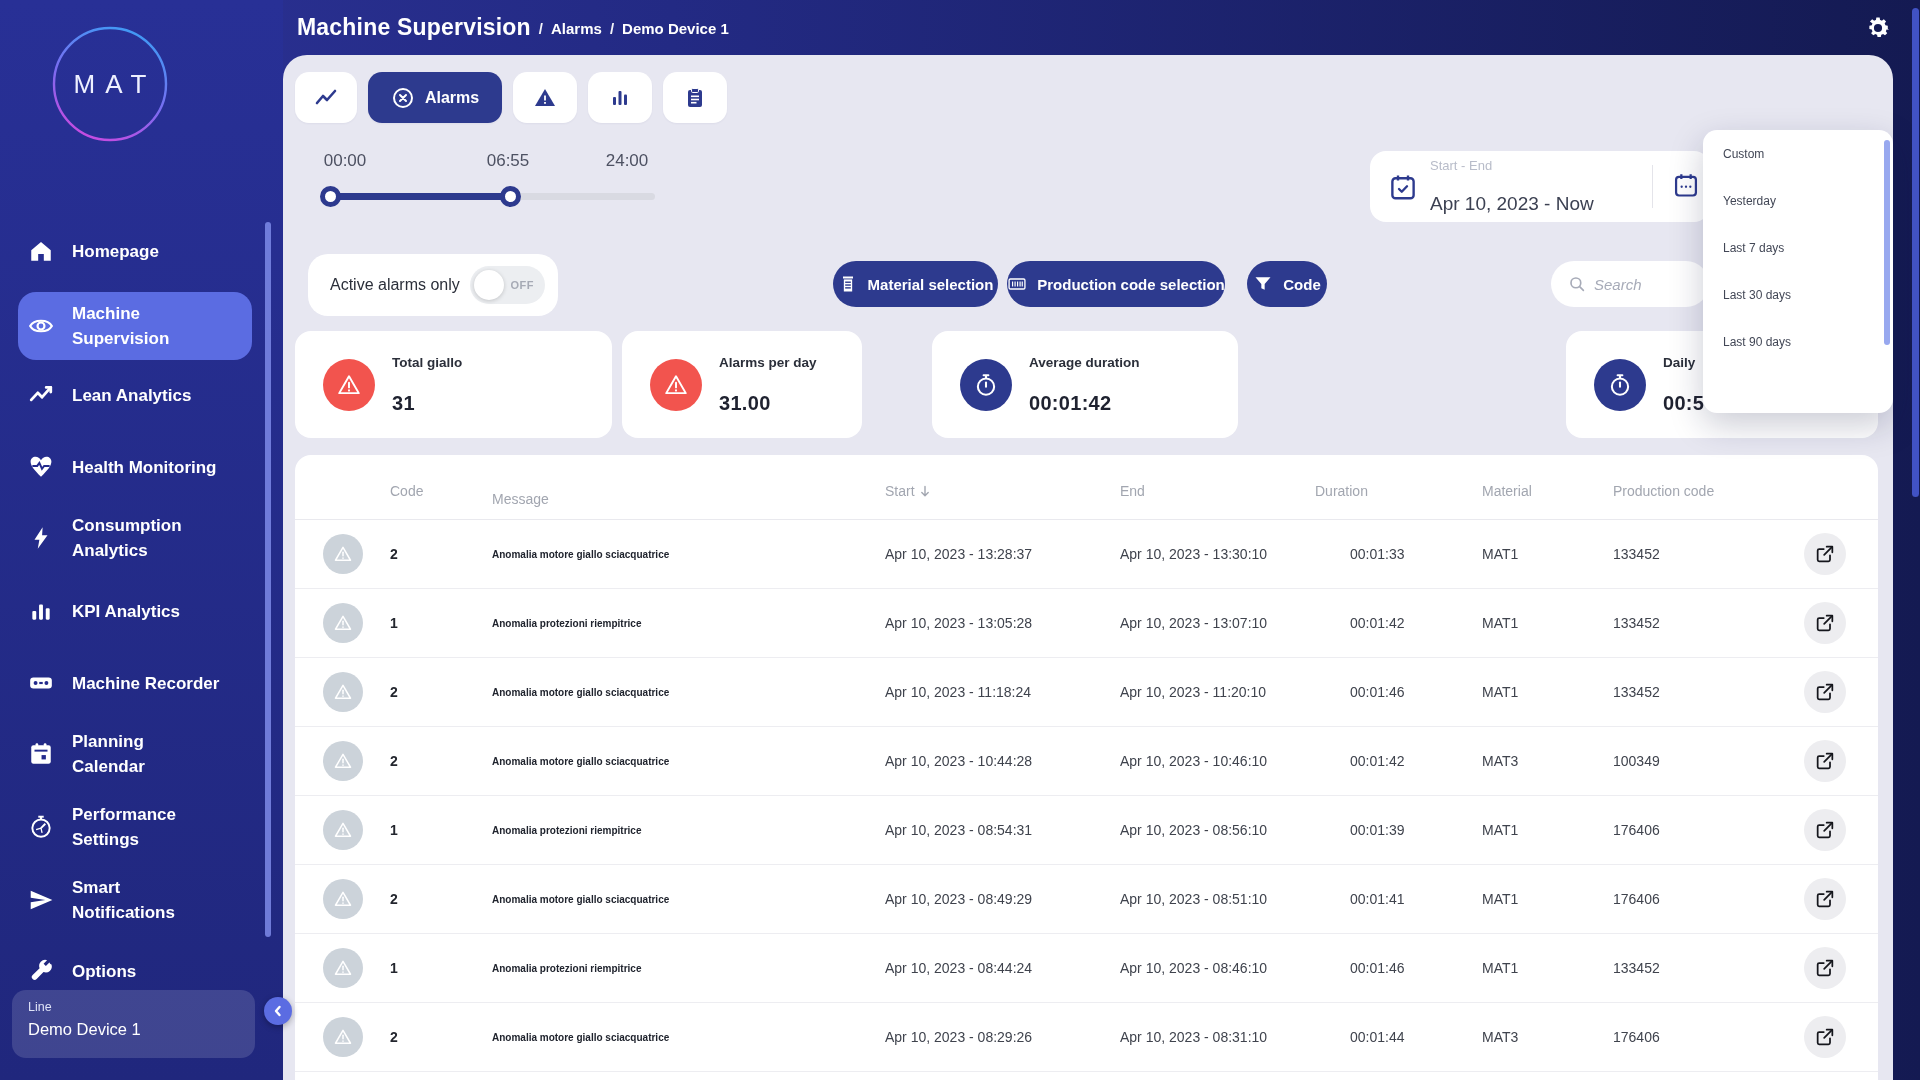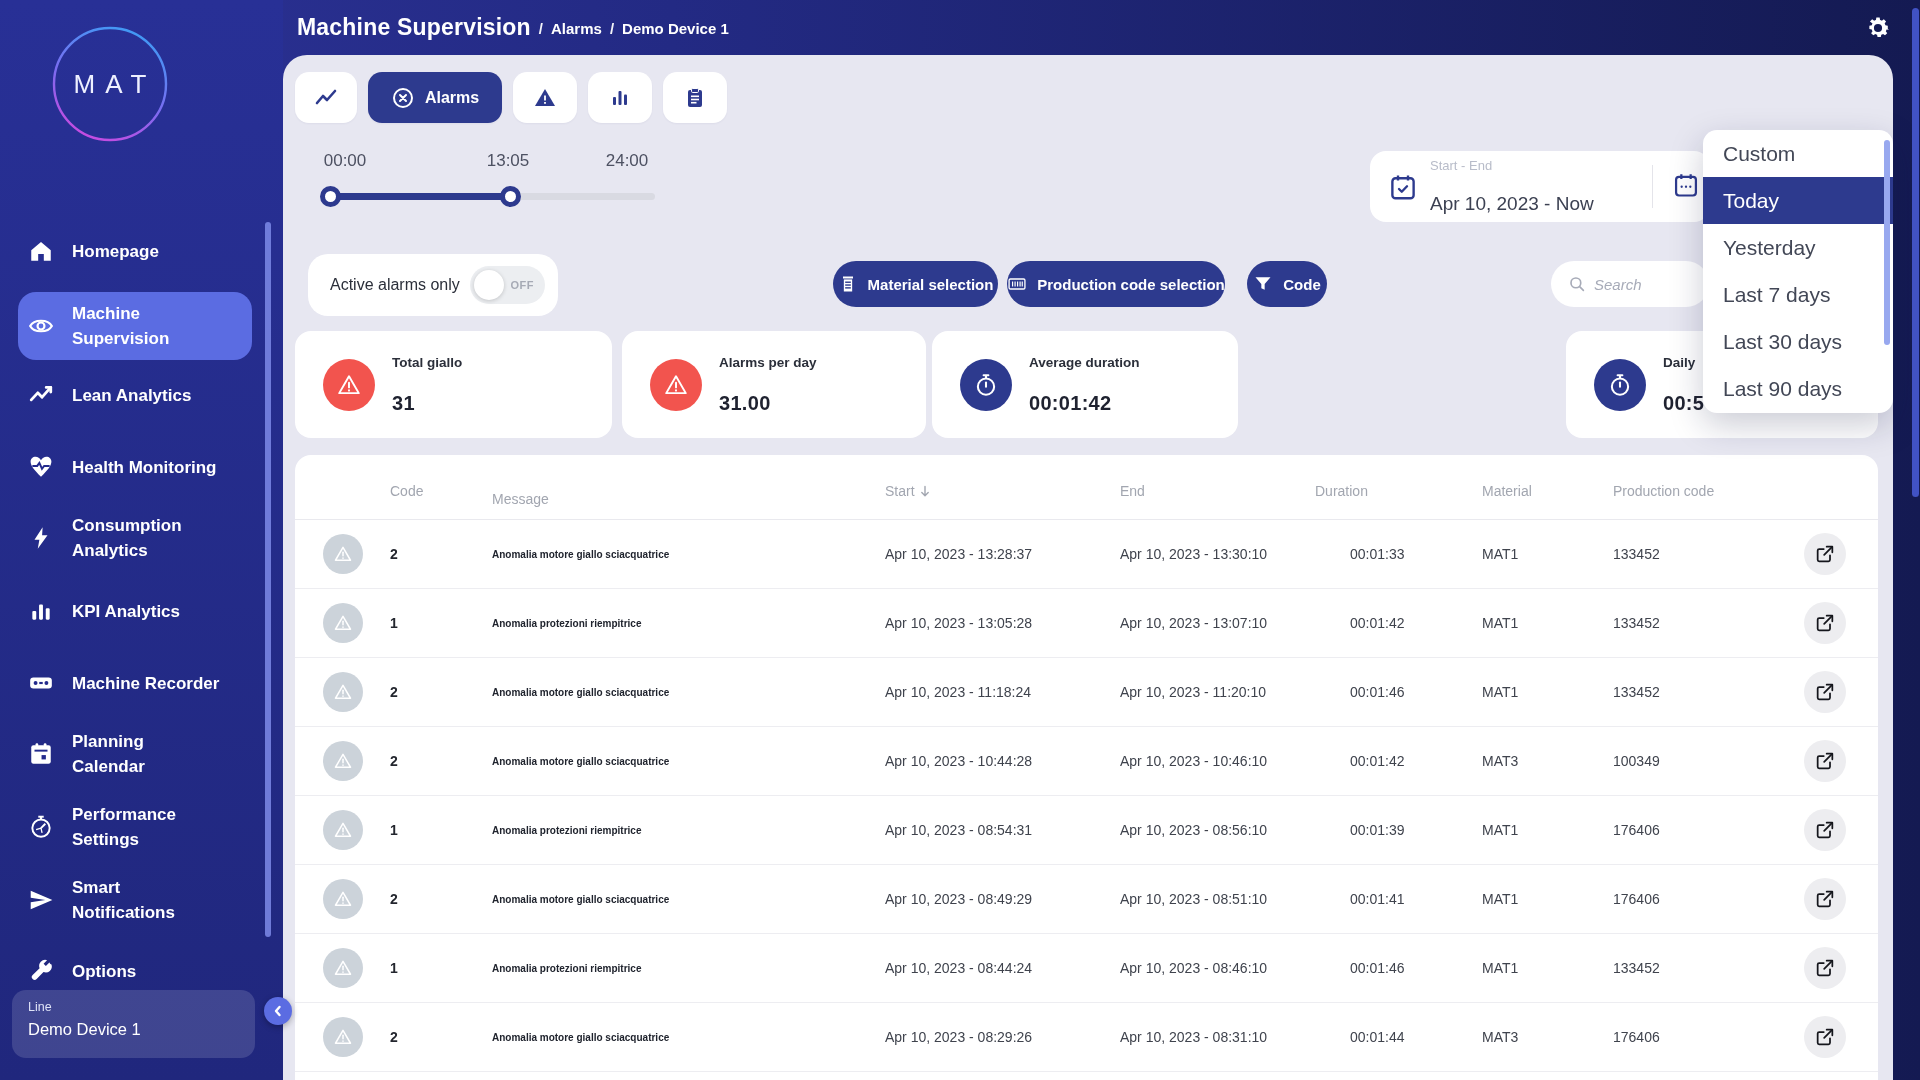--- a/index.html
+++ b/index.html
@@ -98,21 +98,21 @@
     display:flex; align-items:center; justify-content:center; color:#fff; }
   .row-ico svg { width:20px; height:20px; }
   .row-action { position:absolute; left:1509px; top:13px; width:42px; height:42px; border-radius:50%; background:#ededf0;
     display:flex; align-items:center; justify-content:center; color:#15161c; cursor:pointer; }
   .row-action svg { width:20px; height:20px; }
   .sort-ico { display:inline-block; width:12px; height:12px; vertical-align:-1px; margin-left:4px; color:#a2a6b0; }
 
   
   .dropdown { left:1420px; top:75px; width:190px; height:283px; background:#fff; border-radius:14px;
     box-shadow:0 12px 34px rgba(18,24,66,.22); z-index:10; overflow:hidden; }
-  .dd-item { height:47px; display:flex; align-items:center; padding-left:20px; font-size:21px; color:#424756; cursor:pointer; }
+  .dd-item { height:47px; display:flex; align-items:center; padding-left:20px; font-size:12px; color:#424756; cursor:pointer; }
   .dd-item.selected { background:#2d3a8e; color:#fff; }
   .dd-scroll { position:absolute; left:181px; top:10px; width:6px; height:205px; background:#98a8ef; border-radius:3px; cursor:pointer; }
 
   
   .win-scroll { left:1912px; top:8px; width:7px; height:489px; background:#4152c4; border-radius:4px; z-index:12; cursor:pointer; }
 </style>
 </head>
 <body>
 
 <div class="abs breadcrumb">
@@ -277,21 +277,21 @@
     <svg viewBox="0 0 24 24">
         <path fill="currentColor" d="M7 4h10a2 2 0 0 1 2 2v13a2 2 0 0 1-2 2H7a2 2 0 0 1-2-2V6a2 2 0 0 1 2-2z"></path>
         <rect x="8.5" y="2.5" width="7" height="4" rx="1.2" fill="currentColor" stroke="#fff" stroke-width="1"></rect>
         <rect x="8" y="9.5" width="8" height="1.6" fill="#fff"></rect>
         <rect x="8" y="12.7" width="8" height="1.6" fill="#fff"></rect>
         <rect x="8" y="15.9" width="5.5" height="1.6" fill="#fff"></rect>
       </svg>
   </div>
 
   <div class="abs sl-label" style="left:22px;">00:00</div>
-  <div class="abs sl-label" style="left:185px;">13:05</div>
+  <div class="abs sl-label" style="left:185px;">06:55</div>
   <div class="abs sl-label" style="left:304px;">24:00</div>
   <div class="abs sl-track">
     <div class="sl-fill"></div>
   </div>
   <div class="abs sl-handle" style="left:37px;"></div>
   <div class="abs sl-handle" style="left:217px;"></div>
 
   <div class="abs date-card">
     <svg class="date-ico" viewBox="0 0 24 24" fill="none" stroke="currentColor" stroke-width="1.9">
         <rect x="3.5" y="5" width="17" height="16" rx="2.5"></rect>
@@ -362,21 +362,21 @@
           <path d="M12 4 21 19.5H3z"></path>
           <path d="M12 10v4.2" stroke-linecap="round"></path>
           <path d="M12 16.8v.4" stroke-linecap="round"></path>
         </svg>
       </div>
     <div class="stat-txt">
         <div class="stat-label">Total giallo</div>
         <div class="stat-value">31</div>
       </div>
   </div>
-  <div class="abs stat" style="left:339px;width:304px;">
+  <div class="abs stat" style="left:339px;width:240px;">
     <div class="stat-ico red">
         <svg viewBox="0 0 24 24" fill="none" stroke="#fff" stroke-width="1.8" stroke-linejoin="round">
           <path d="M12 4 21 19.5H3z"></path>
           <path d="M12 10v4.2" stroke-linecap="round"></path>
           <path d="M12 16.8v.4" stroke-linecap="round"></path>
         </svg>
       </div>
     <div class="stat-txt">
         <div class="stat-label">Alarms per day</div>
         <div class="stat-value">31.00</div>
@@ -612,21 +612,20 @@
               <path d="M20.5 3.5 11 13"></path>
             </svg>
     </div>
   </div>
 </div>
   </div>
 
   <div class="abs dropdown">
     <div id="dd-list">
         <div class="dd-item">Custom</div>
-        <div class="dd-item selected">Today</div>
         <div class="dd-item">Yesterday</div>
         <div class="dd-item">Last 7 days</div>
         <div class="dd-item">Last 30 days</div>
         <div class="dd-item">Last 90 days</div>
       </div>
     <div class="dd-scroll"></div>
   </div>
 </div>
 
 <div class="abs win-scroll"></div>

